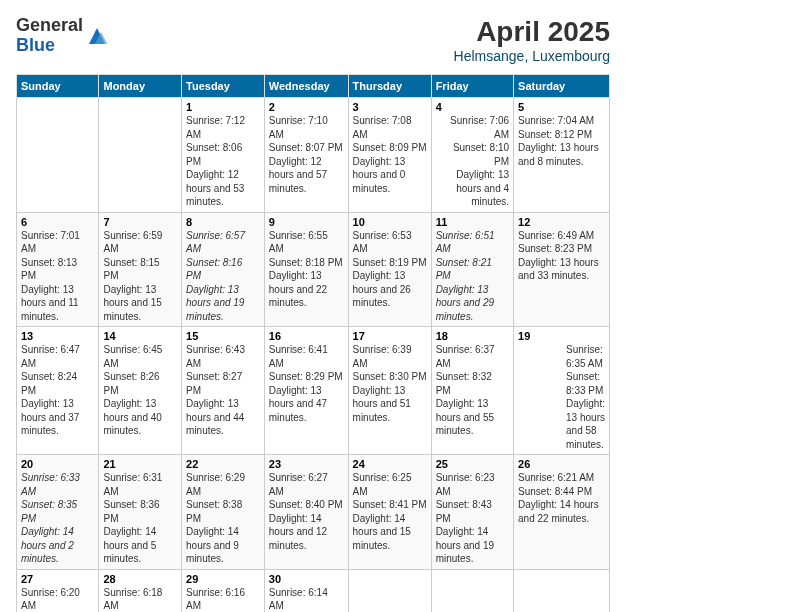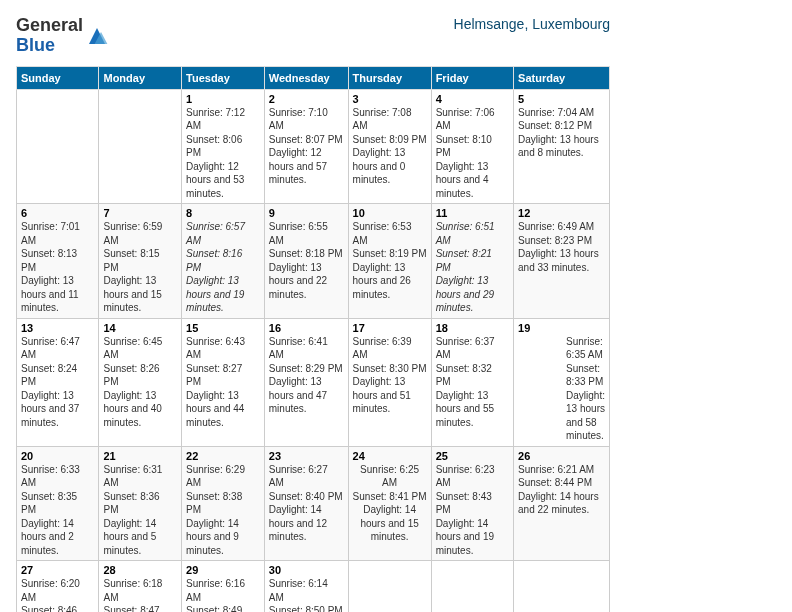--- a/index.html
+++ b/index.html
@@ -104,20 +104,21 @@
             <span class="logo-blue">Blue</span>
           </span>
           <svg class="logo-icon" viewBox="0 0 30 30">
             <polygon points="5,25 15,5 25,25" fill="#1a6fba"></polygon>
             <polygon points="12,25 20,10 28,25" fill="#4a9fd4" opacity="0.7"></polygon>
           </svg>
         </div>
       </div>
     </div>
     <div class="title-block">
+      <h1>April 2025</h1>
       <h2>Helmsange, Luxembourg</h2>
     </div>
   </div>
 
   <table class="calendar">
     <thead>
       <tr>
       <th>Sunday</th>
           <th>Monday</th>
           <th>Tuesday</th>
@@ -144,21 +145,21 @@
 Daylight: 12 hours and 57 minutes.</div>
           </td>
           <td>
             <span class="day-num">3</span>
             <div class="day-info" style="white-space: pre-line;">Sunrise: 7:08 AM
 Sunset: 8:09 PM
 Daylight: 13 hours and 0 minutes.</div>
           </td>
           <td>
             <span class="day-num">4</span>
-            <div class="day-info" style="white-space: pre-line;">Sunrise: 7:06 AM
+            <div class="day-info" style="white-space: pre-line; text-align: right;">Sunrise: 7:06 AM
 Sunset: 8:10 PM
 Daylight: 13 hours and 4 minutes.</div>
           </td>
           <td>
             <span class="day-num">5</span>
             <div class="day-info" style="white-space: pre-line;">Sunrise: 7:04 AM
 Sunset: 8:12 PM
 Daylight: 13 hours and 8 minutes.</div>
           </td>
         </tr>
@@ -246,21 +247,21 @@
           <td>
             <span class="day-num">19</span>
             <div class="day-info" style="white-space: pre-line; margin-left: 48px;">Sunrise: 6:35 AM
 Sunset: 8:33 PM
 Daylight: 13 hours and 58 minutes.</div>
           </td>
         </tr>
         <tr class="row-alt">
           <td>
             <span class="day-num">20</span>
-            <div class="day-info" style="white-space: pre-line;">Sunrise: 6:33 AM
+            <div class="day-info" style="white-space: pre-line; font-style: italic;">Sunrise: 6:33 AM
 Sunset: 8:35 PM
 Daylight: 14 hours and 2 minutes.</div>
           </td>
           <td>
             <span class="day-num">21</span>
             <div class="day-info" style="white-space: pre-line;">Sunrise: 6:31 AM
 Sunset: 8:36 PM
 Daylight: 14 hours and 5 minutes.</div>
           </td>
           <td>
@@ -270,21 +271,21 @@
 Daylight: 14 hours and 9 minutes.</div>
           </td>
           <td>
             <span class="day-num">23</span>
             <div class="day-info" style="white-space: pre-line;">Sunrise: 6:27 AM
 Sunset: 8:40 PM
 Daylight: 14 hours and 12 minutes.</div>
           </td>
           <td>
             <span class="day-num">24</span>
-            <div class="day-info" style="white-space: pre-line; text-align: center;">Sunrise: 6:25 AM
+            <div class="day-info" style="white-space: pre-line;">Sunrise: 6:25 AM
 Sunset: 8:41 PM
 Daylight: 14 hours and 15 minutes.</div>
           </td>
           <td>
             <span class="day-num">25</span>
             <div class="day-info" style="white-space: pre-line;">Sunrise: 6:23 AM
 Sunset: 8:43 PM
 Daylight: 14 hours and 19 minutes.</div>
           </td>
           <td>

